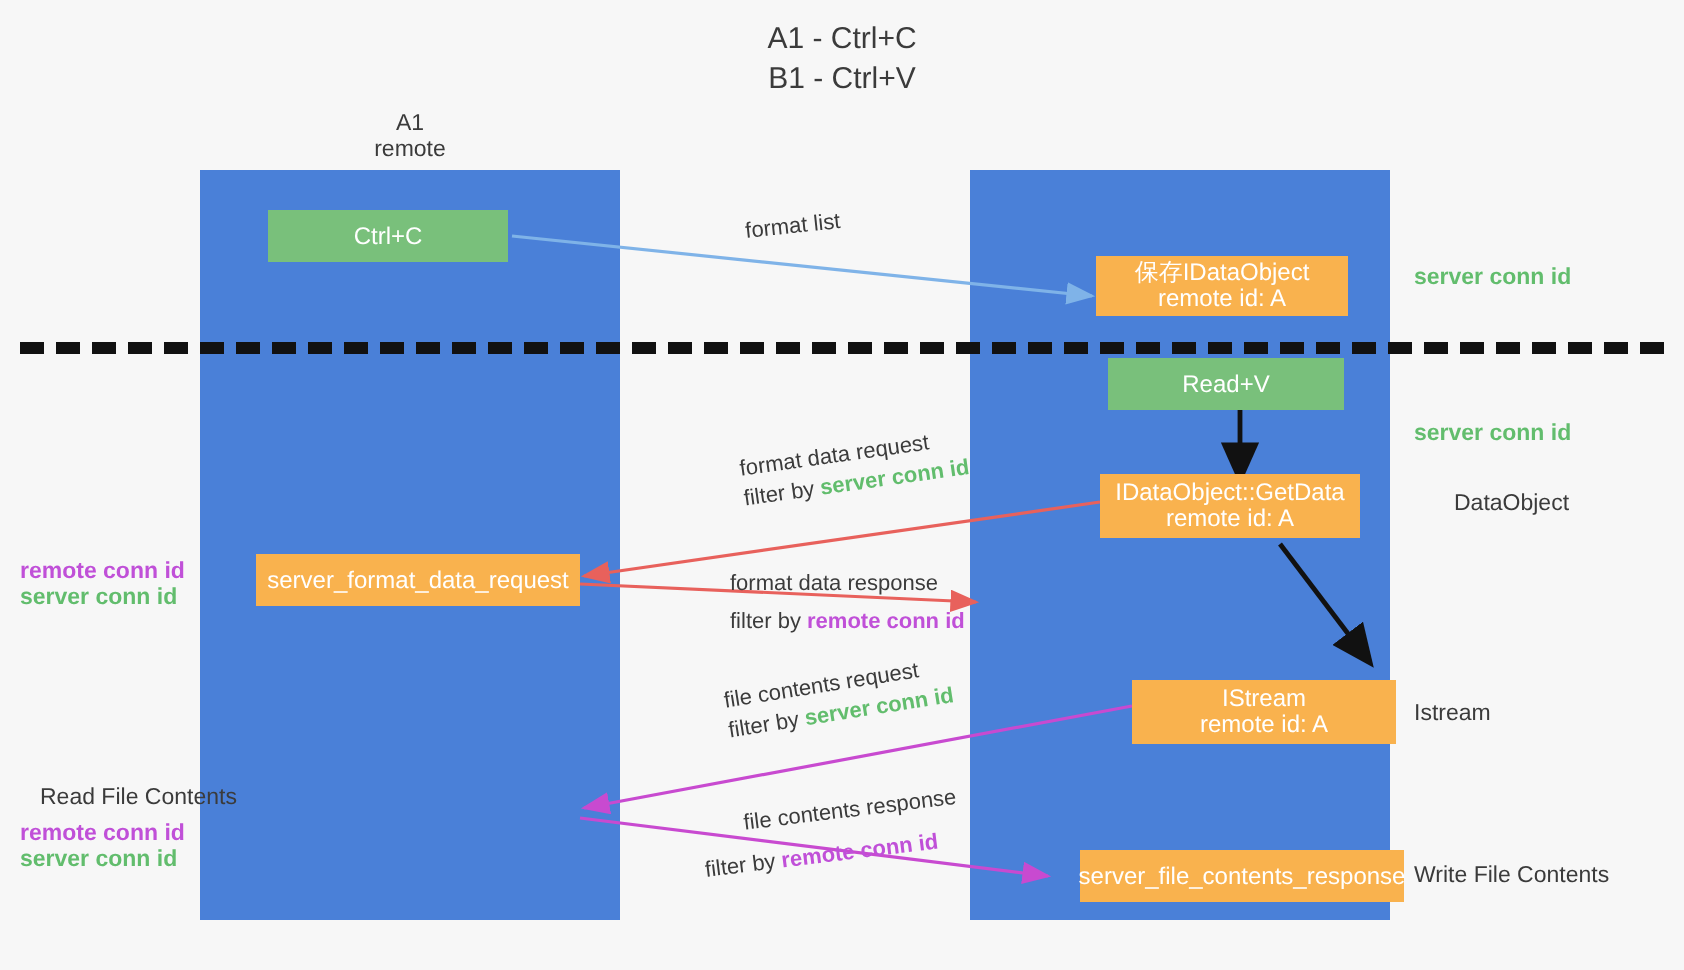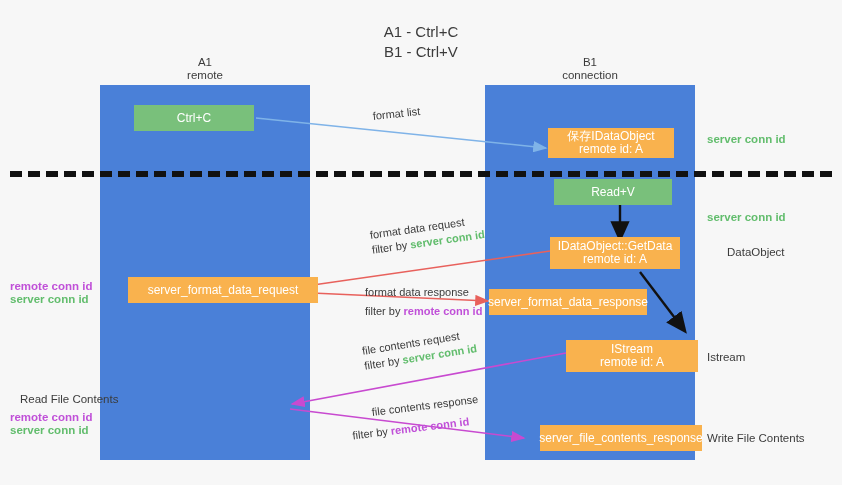--- a/index.html
+++ b/index.html
@@ -17,21 +17,20 @@
   }
   .title {
     position: absolute;
     left: 0; right: 0;
     top: 10px;
     text-align: center;
     font-size: 15px;
     color: #3b3b3b;
     line-height: 20px;
     white-space: pre-line;
-    margin-top: 12px;
   }
   .col {
     position: absolute;
     top: 85px;
     width: 210px;
     height: 375px;
     background: #4a80d8;
   }
   #colA { left: 100px; }
   #colB { left: 485px; }
@@ -103,22 +102,20 @@
 </head>
 <body>
 
 <div id="canvas">
 
   <div class="title">A1 - Ctrl+C
 B1 - Ctrl+V</div>
 
   <div class="col-head" id="headA">A1
 remote</div>
-  <div class="col-head" id="headB">B1
-connection</div>
 
   <div class="col" id="colA"></div>
   <div class="col" id="colB"></div>
 
   <svg class="wires">
     <defs>
       <marker id="ah-blue" markerWidth="9" markerHeight="7" refX="8" refY="3.5" orient="auto">
         <polygon points="0 0, 9 3.5, 0 7" fill="#7fb3e8"></polygon>
       </marker>
       <marker id="ah-red" markerWidth="9" markerHeight="7" refX="8" refY="3.5" orient="auto">
@@ -150,23 +147,22 @@
   <div class="node green" style="left:134px; top:105px; width:120px; height:26px;">Ctrl+C</div>
 
   <div class="node orange" style="left:548px; top:128px; width:126px; height:30px;">保存IDataObject
 remote id: A</div>
 
   <div class="node green" style="left:554px; top:179px; width:118px; height:26px;">Read+V</div>
 
   <div class="node orange" style="left:550px; top:237px; width:130px; height:32px;">IDataObject::GetData
 remote id: A</div>
 
-  <div class="node orange" style="left:128px; top:277px; width:190px; height:26px;">server_format_data_request</div>
-
-  <div class="node orange" style="left:489px; top:289px; width:158px; height:26px;">server_format_data_response</div>
+  <div class="node orange" style="left:128px; top:277px; width:162px; height:26px;">server_format_data_request</div>
+
 
   <div class="node orange" style="left:566px; top:340px; width:132px; height:32px;">IStream
 remote id: A</div>
 
 
   <div class="node orange" style="left:540px; top:425px; width:162px; height:26px;">server_file_contents_response</div>
 
   <div class="divider"></div>
 
   <div class="side-label green-txt" style="left:707px; top:132px;">server conn id</div>

